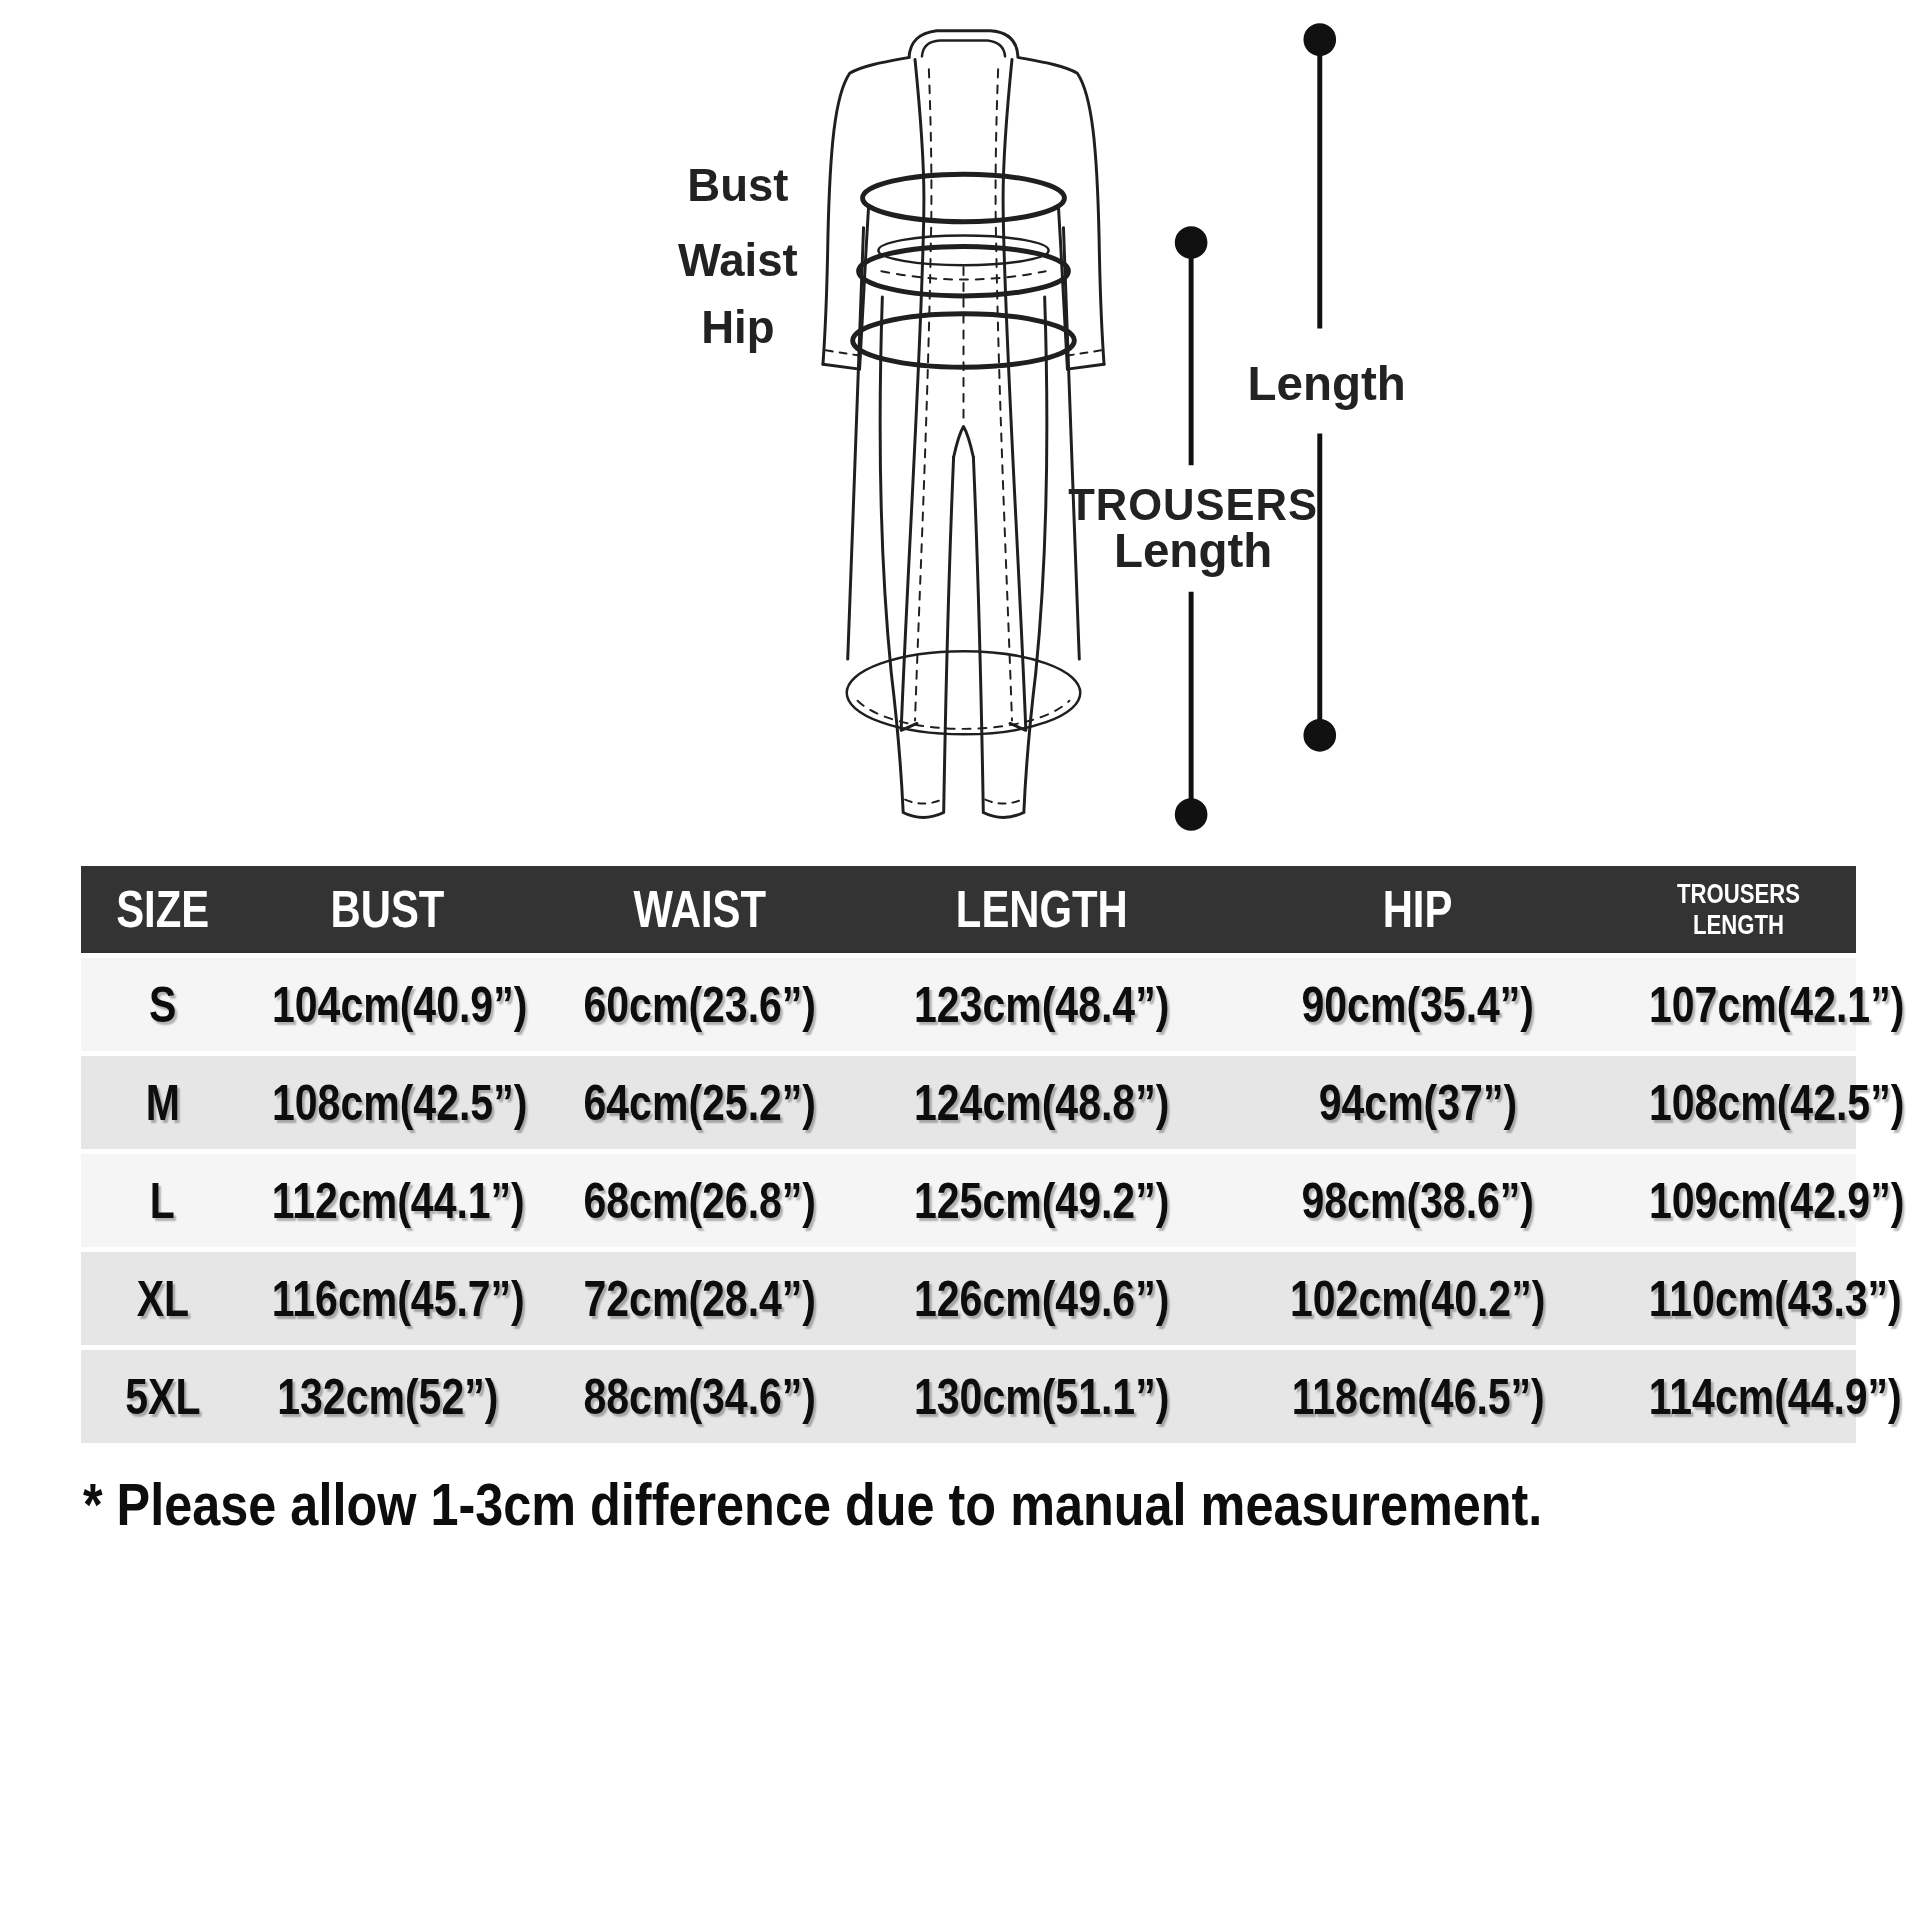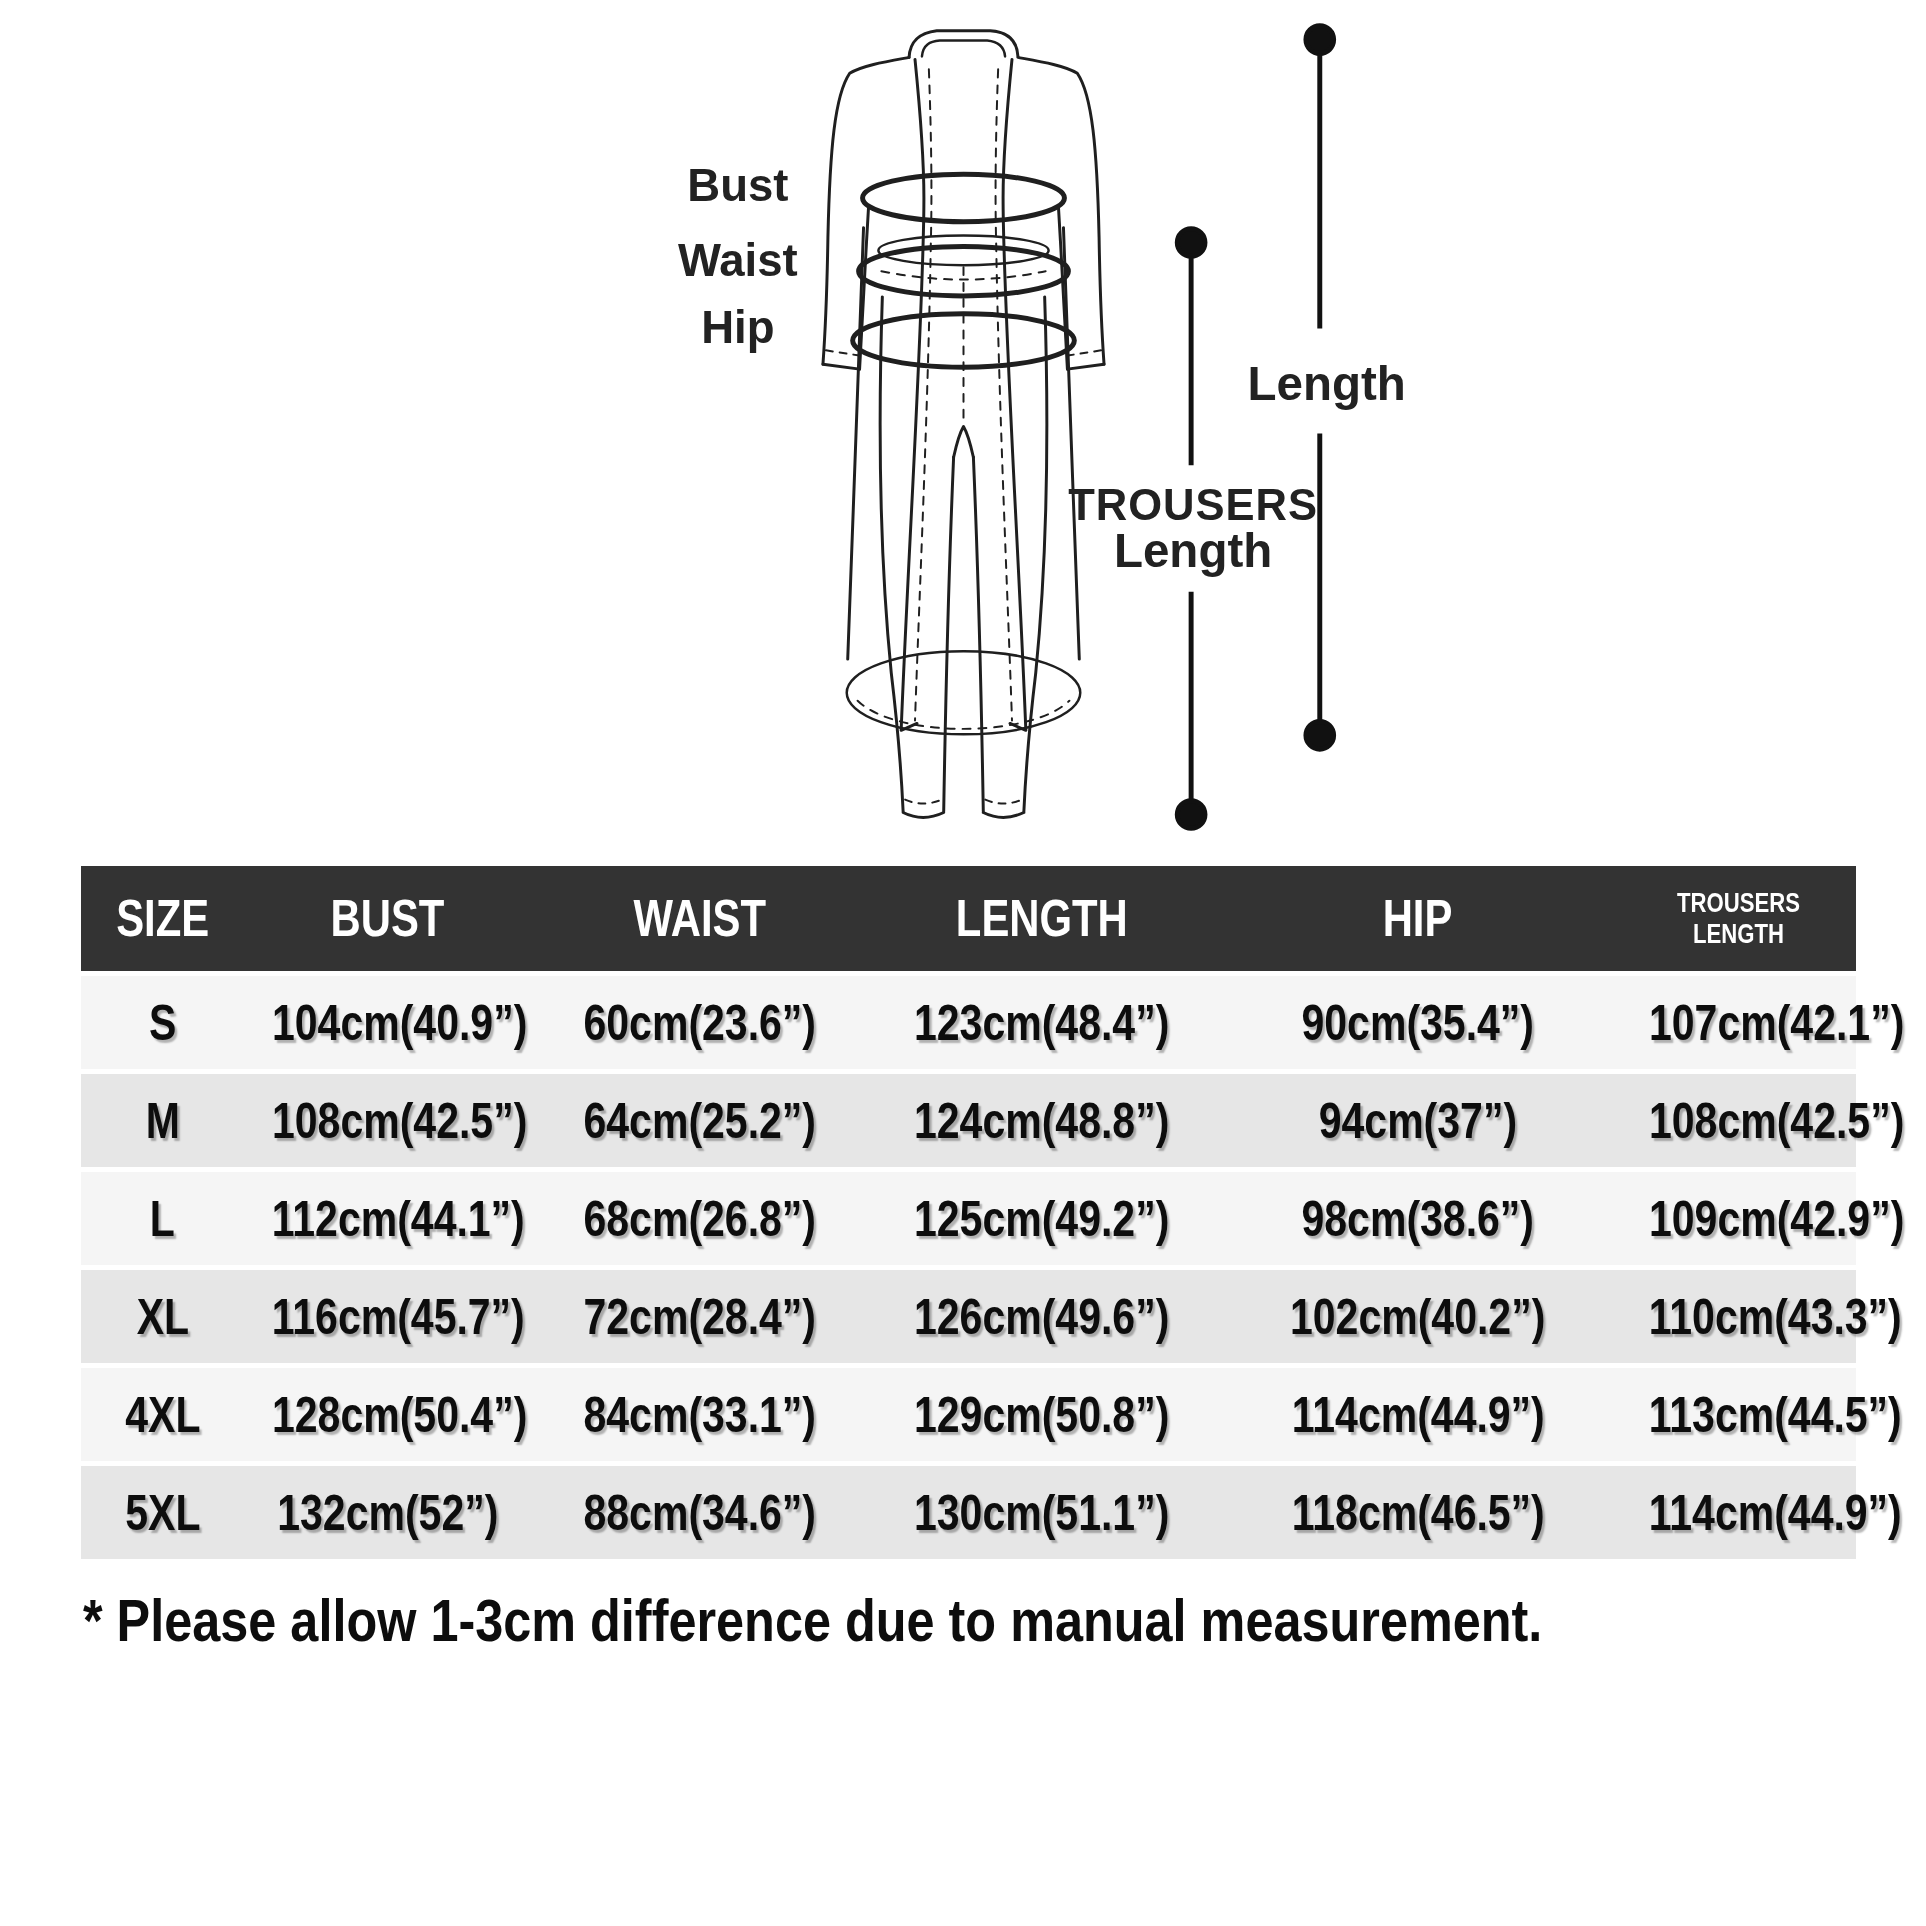--- a/index.html
+++ b/index.html
@@ -15,21 +15,21 @@
   svg .lbl-big{font-size:48px;}
   svg .lbl-caps{font-size:44px;letter-spacing:1px;}
   .size-table{
     margin-left:81px;
     width:1774px;
     border-collapse:separate;
     border-spacing:0 5px;
     table-layout:fixed;
   }
   .size-table th{
-    background:#333333;height:105px;padding:0;
+    background:#333333;height:87px;padding:0;
     color:#ffffff;font-weight:700;text-align:center;vertical-align:middle;
   }
   .size-table th .c{font-size:51px;}
   .size-table th .c2{display:block;font-size:27px;line-height:1.12;transform:scaleX(0.82);}
   .size-table td{
     height:93px;padding:0;text-align:center;vertical-align:middle;
     font-weight:700;font-size:50px;color:#0d0d0d;
   }
   .size-table tr.light td{background:#f5f5f5;}
   .size-table tr.dark td{background:#e6e6e6;}
@@ -161,28 +161,20 @@
       <td><span class="c">109cm(42.9”)</span></td>
     </tr>
     <tr class="dark">
       <td><span class="c">XL</span></td>
       <td><span class="c">116cm(45.7”)</span></td>
       <td><span class="c">72cm(28.4”)</span></td>
       <td><span class="c">126cm(49.6”)</span></td>
       <td><span class="c">102cm(40.2”)</span></td>
       <td><span class="c">110cm(43.3”)</span></td>
     </tr>
-    <tr class="light">
-      <td><span class="c">4XL</span></td>
-      <td><span class="c">128cm(50.4”)</span></td>
-      <td><span class="c">84cm(33.1”)</span></td>
-      <td><span class="c">129cm(50.8”)</span></td>
-      <td><span class="c">114cm(44.9”)</span></td>
-      <td><span class="c">113cm(44.5”)</span></td>
-    </tr>
     <tr class="dark">
       <td><span class="c">5XL</span></td>
       <td><span class="c">132cm(52”)</span></td>
       <td><span class="c">88cm(34.6”)</span></td>
       <td><span class="c">130cm(51.1”)</span></td>
       <td><span class="c">118cm(46.5”)</span></td>
       <td><span class="c">114cm(44.9”)</span></td>
     </tr>
   </tbody>
 </table>

